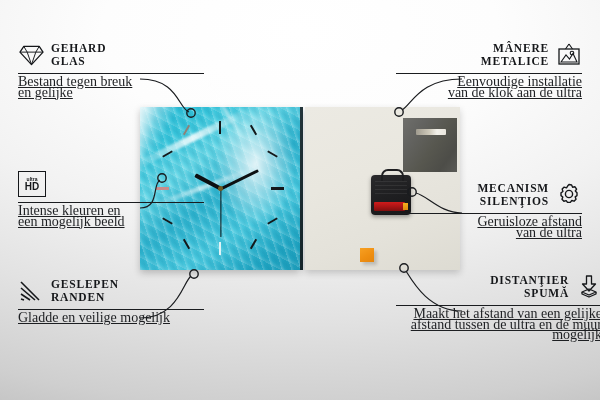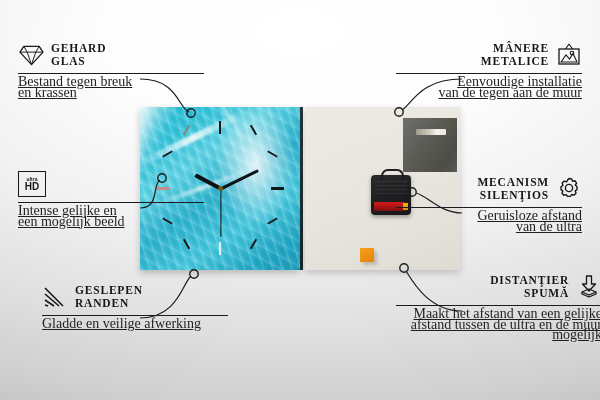--- a/index.html
+++ b/index.html
@@ -305,78 +305,78 @@
           <path d="M5 2 L8.5 8 L13 21 L17.5 8 L21 2" fill="none" stroke="#15171a" stroke-width="1"></path>
           <path d="M1 8 L25 8" fill="none" stroke="#15171a" stroke-width="1"></path>
         </svg>
       </span>
       <span class="co-title">
         <span>GEHARD</span><br><span>GLAS</span>
       </span>
     </div>
     <div class="co-rule"></div>
     <div class="co-desc">
-      <span>Bestand tegen breuk</span><br><span>en krassen</span>
+      <span>Bestand tegen breuk</span><br><span>en gelijke</span>
     </div>
   </div>
 
   <div class="callout left" style="left:18px; top:169px;">
     <div class="co-head">
       <span class="co-icon" style="flex-direction:column; border:1.3px solid #15171a; width:26px; height:24px; display:flex; justify-content:center;">
         <span style="font-family:'Liberation Sans',sans-serif; font-size:5px; line-height:5px; font-weight:bold; text-align:center;">ultra</span>
         <span style="font-family:'Liberation Sans',sans-serif; font-size:10px; line-height:10px; font-weight:bold; text-align:center;">HD</span>
       </span>
     </div>
     <div class="co-rule"></div>
     <div class="co-desc">
-      <span>Intense gelijke en</span><br><span>een mogelijk beeld</span>
-    </div>
-  </div>
-
-  <div class="callout left" style="left:18px; top:282px;margin-left:24px;">
+      <span>Intense kleuren en</span><br><span>een mogelijk beeld</span>
+    </div>
+  </div>
+
+  <div class="callout left" style="left:18px; top:276px;">
     <div class="co-head">
       <span class="co-icon">
         <svg width="25" height="24" viewBox="0 0 25 24">
           <path d="M2 3 L20 21" stroke="#15171a" stroke-width="1.6" fill="none"></path>
           <path d="M2 9 L16 21" stroke="#15171a" stroke-width="1.6" fill="none"></path>
           <path d="M2 15 L11 21" stroke="#15171a" stroke-width="1.6" fill="none"></path>
           <path d="M2 20 L5 21" stroke="#15171a" stroke-width="1.6" fill="none"></path>
         </svg>
       </span>
       <span class="co-title">
         <span>GESLEPEN</span><br><span>RANDEN</span>
       </span>
     </div>
     <div class="co-rule"></div>
     <div class="co-desc">
-      <span>Gladde en veilige afwerking</span>
+      <span>Gladde en veilige mogelijk</span>
     </div>
   </div>
 
   <div class="callout right" style="left:396px; top:40px;">
     <div class="co-head">
       <span class="co-icon">
         <svg width="26" height="24" viewBox="0 0 26 24">
           <path d="M13 1 L9.5 6 M13 1 L16.5 6" stroke="#15171a" stroke-width="1.1" fill="none"></path>
           <rect x="3" y="6" width="20" height="15" fill="none" stroke="#15171a" stroke-width="1.3"></rect>
           <path d="M5 19 L10 12 L13.5 16 L17 10.5 L21 19 Z" fill="none" stroke="#15171a" stroke-width="1.1"></path>
           <circle cx="16" cy="10" r="1.8" fill="none" stroke="#15171a" stroke-width="1.1"></circle>
         </svg>
       </span>
       <span class="co-title">
         <span>MÂNERE</span><br><span>METALICE</span>
       </span>
     </div>
     <div class="co-rule"></div>
     <div class="co-desc">
-      <span>Eenvoudige installatie</span><br><span>van de tegen aan de muur</span>
-    </div>
-  </div>
-
-  <div class="callout right" style="left:396px; top:174px;">
+      <span>Eenvoudige installatie</span><br><span>van de klok aan de ultra</span>
+    </div>
+  </div>
+
+  <div class="callout right" style="left:396px; top:180px;">
     <div class="co-head">
       <span class="co-icon">
         <svg width="26" height="26" viewBox="0 0 26 26">
           <path d="M13 2.5 L15.6 3 L16.6 5.3 L19 4.8 L20.6 7.1 L19.3 9 L21 10.8 L21 13.6 L19.2 14.8 L20 17.2 L18 19.2 L15.8 18.5 L14.3 20.4 L11.5 20.4 L10.2 18.6 L7.9 19.2 L6 17.2 L6.8 15 L5 13.6 L5 10.8 L6.9 9.5 L6.2 7.1 L8.2 5.1 L10.5 5.8 L11.8 3.8 Z" fill="none" stroke="#15171a" stroke-width="1.4" stroke-linejoin="round"></path>
           <circle cx="13" cy="12" r="3.6" fill="none" stroke="#15171a" stroke-width="1.4"></circle>
         </svg>
       </span>
       <span class="co-title">
         <span>MECANISM</span><br><span>SILENŢIOS</span>
       </span>

